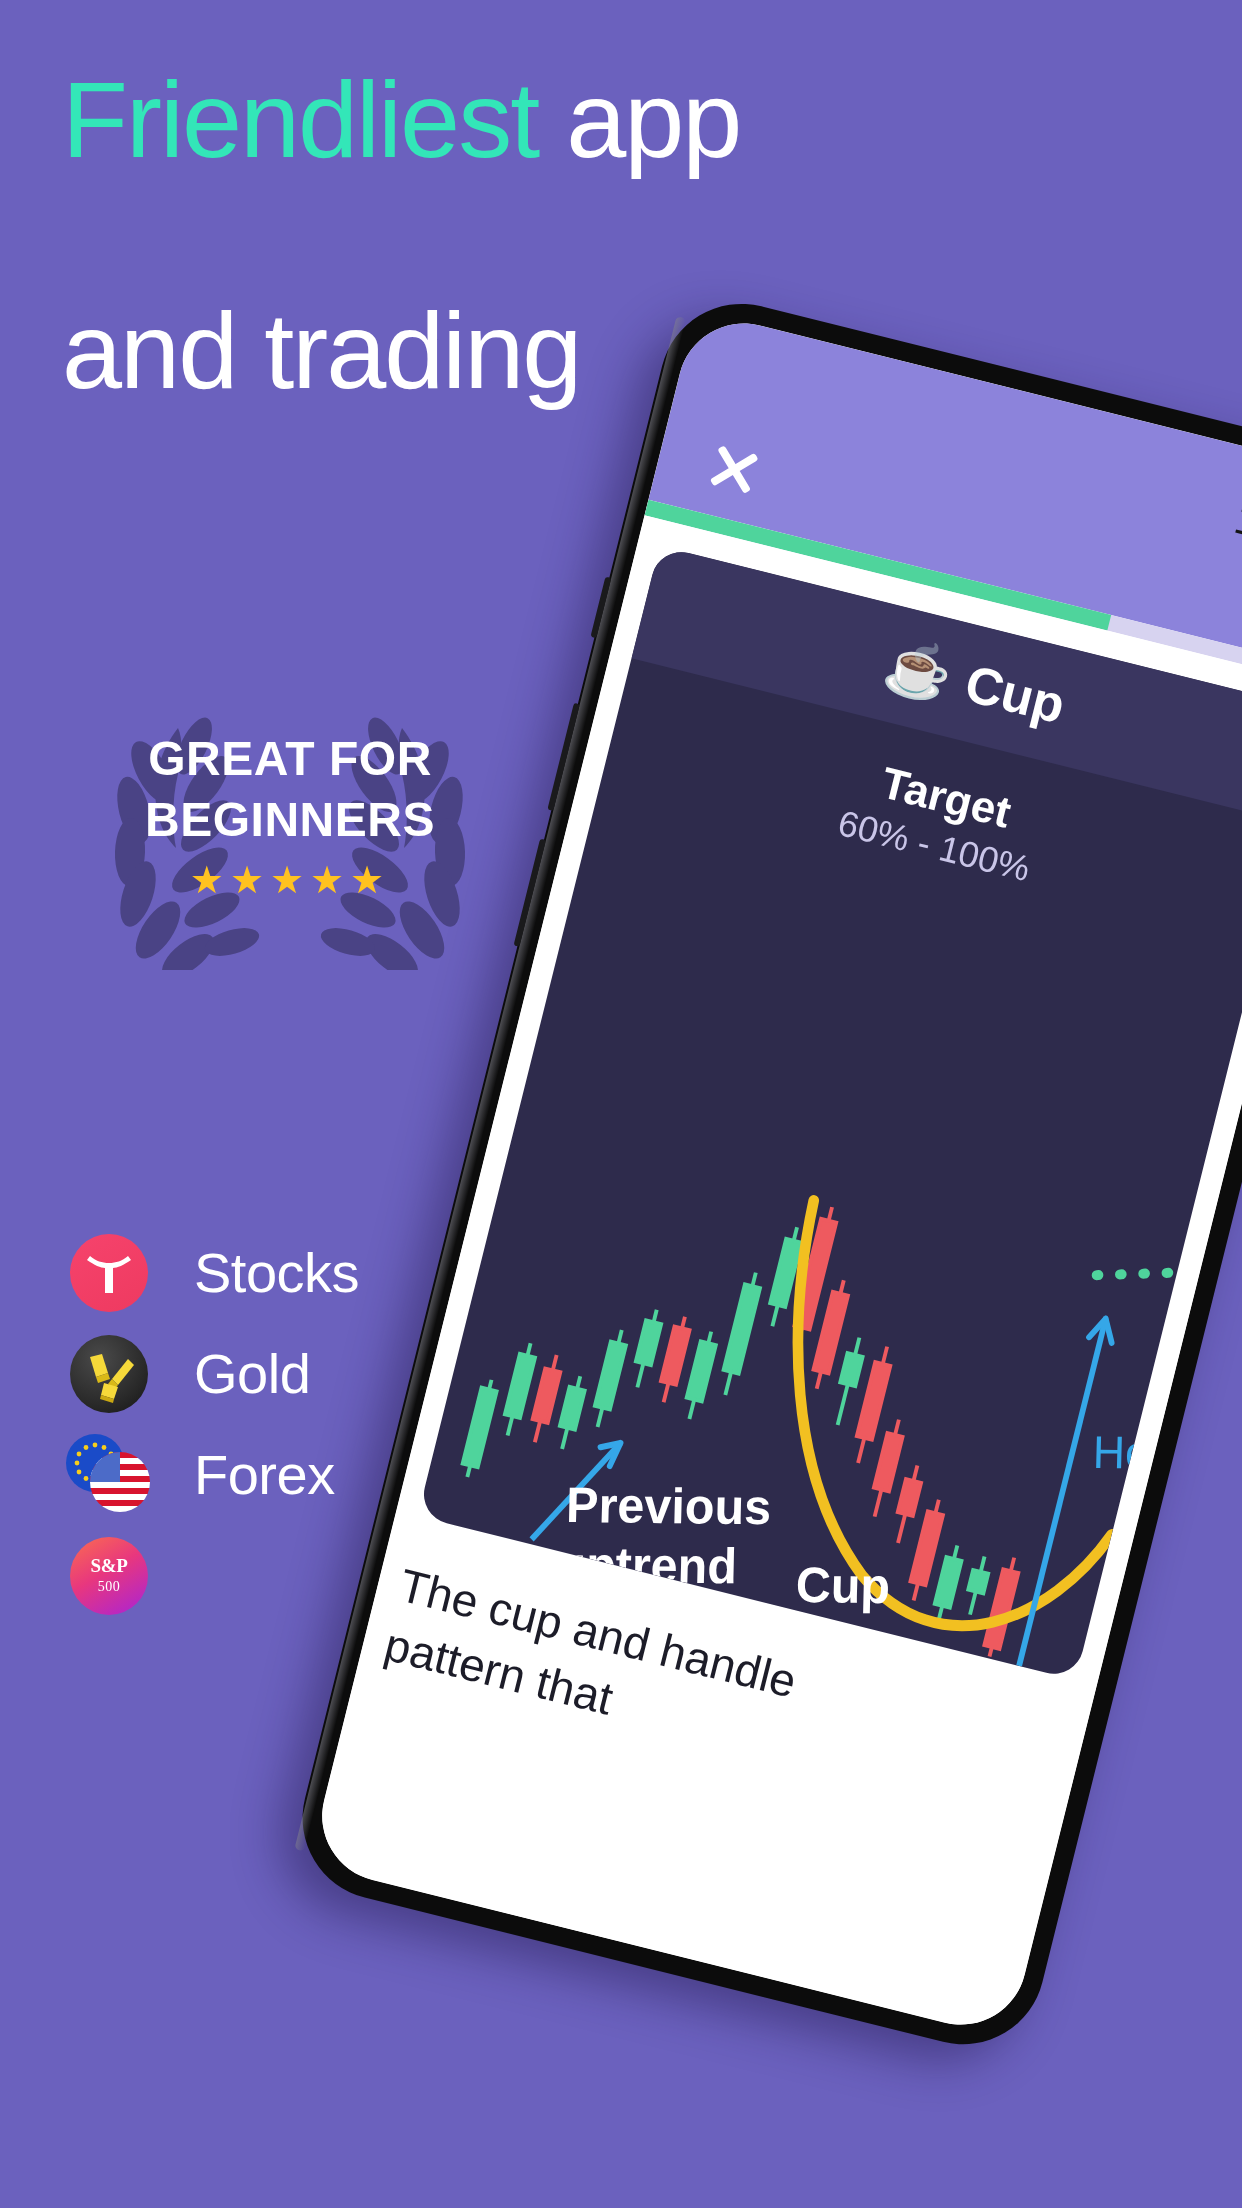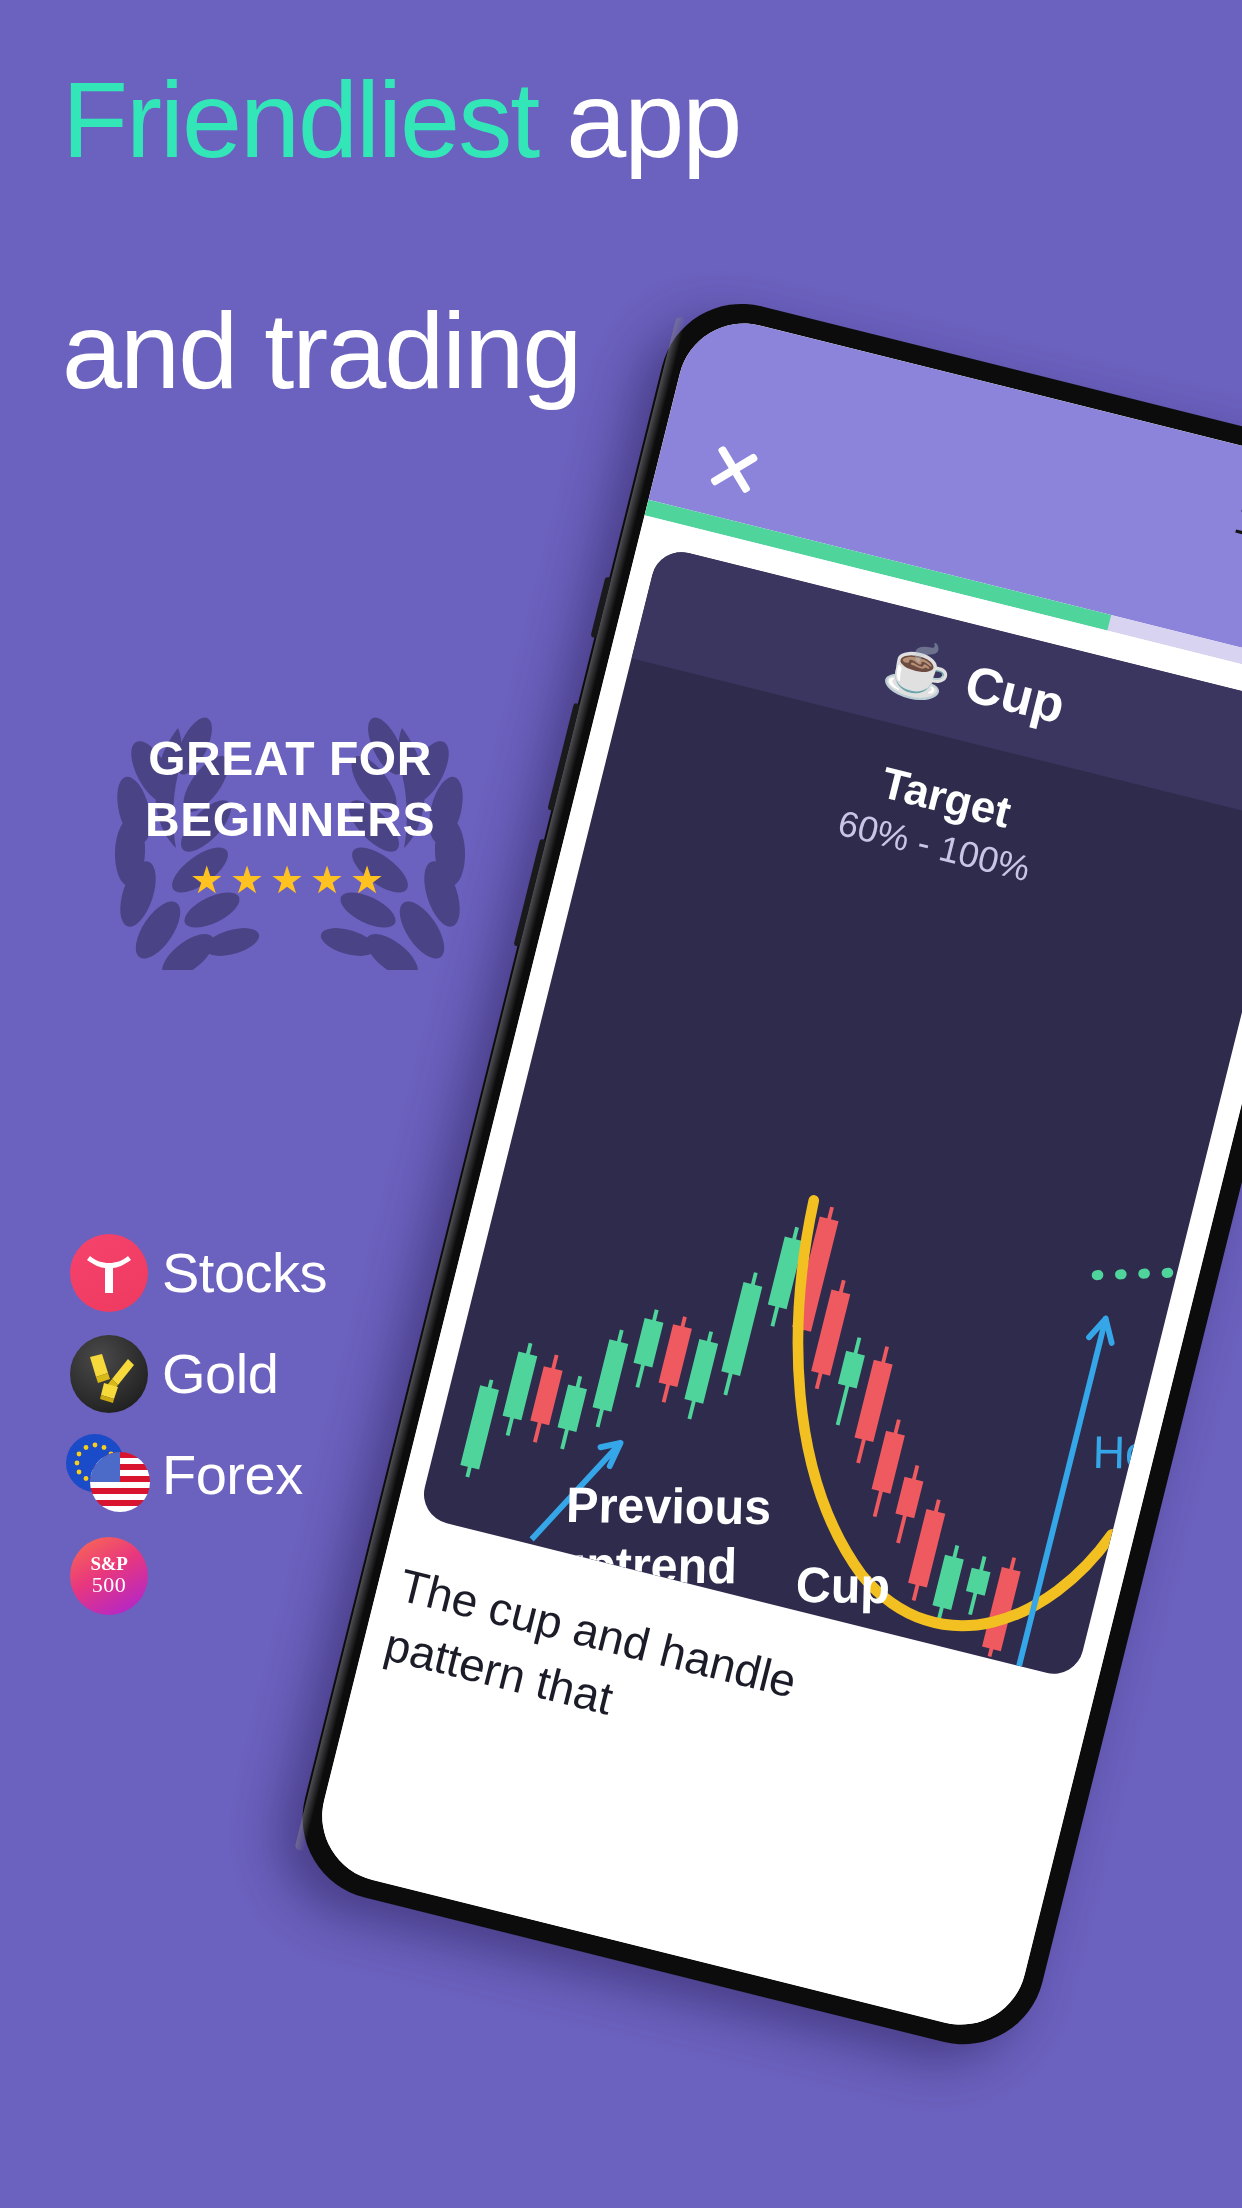--- a/index.html
+++ b/index.html
@@ -63,21 +63,21 @@
   }
   .asset-icon {
     width:78px; height:78px;
     border-radius:50%;
     position:relative;
     flex:0 0 auto;
     overflow:hidden;
     display:flex; align-items:center; justify-content:center;
   }
   .asset-label {
-    margin-left:14px;
+    margin-left:46px;
     font-size:56px;
     color:#FFFFFF;
     font-weight:400;
     letter-spacing:-0.5px;
     white-space:nowrap;
   }
   
   .ic-stocks { background:linear-gradient(150deg,#F6436C 0%,#EE3A60 100%); }
   .ic-gold   { background:radial-gradient(circle at 38% 30%, #4a4a4a 0%, #2b2b2b 60%, #141414 100%); }
   .ic-forex  { background:transparent; overflow:visible; }
@@ -104,21 +104,21 @@
   .flag-us .canton {
     position:absolute; left:0; top:0; width:30px; height:30px;
     background:#4C6BC8;
   }
   .sp-text {
     color:#fff; font-weight:700;
     line-height:0.98; text-align:center;
     font-size:19px; letter-spacing:-0.3px;
     position:relative; z-index:2;
   }
-  .sp-text .n { font-weight:400; font-size:22px; letter-spacing:0.5px; }
+  .sp-text .n { font-weight:400; font-size:14px; letter-spacing:0.5px; }
 
   
   .phone-wrap {
     position:absolute;
     left:640px; top:300px;
     width:760px; height:1640px;
     transform: rotate(14deg);
     transform-origin: 10% 10%;
     z-index:5;
   }

